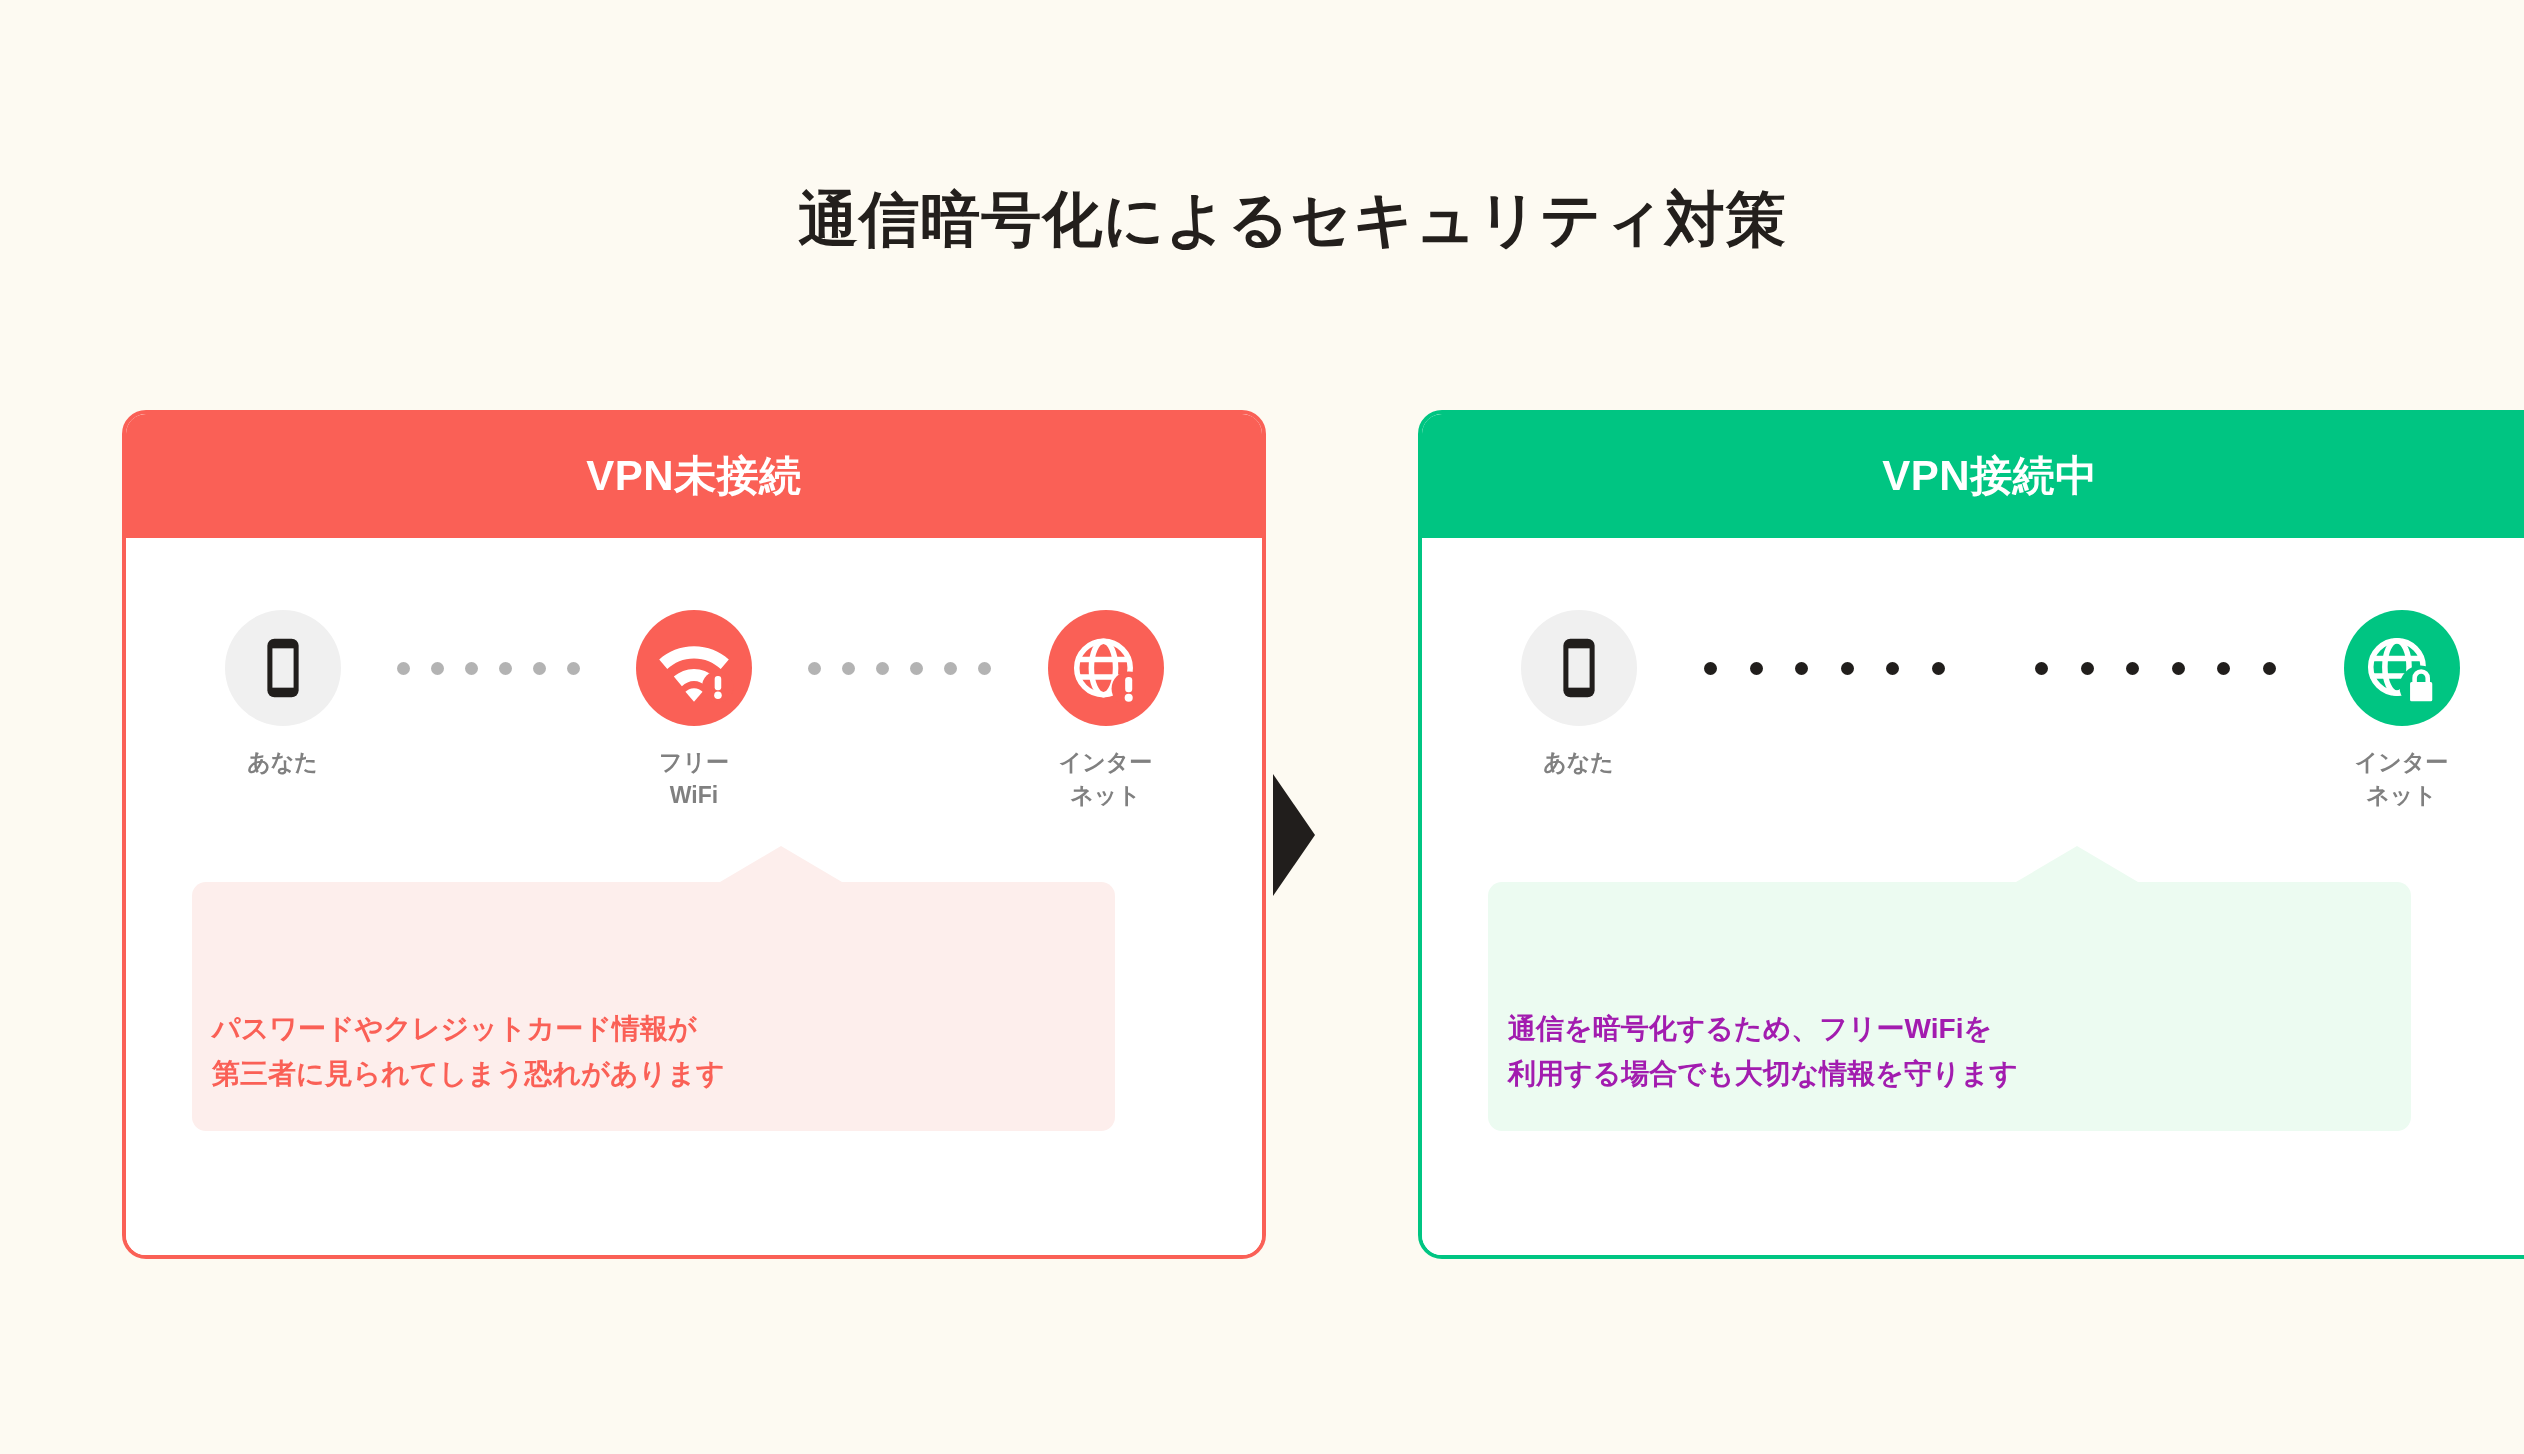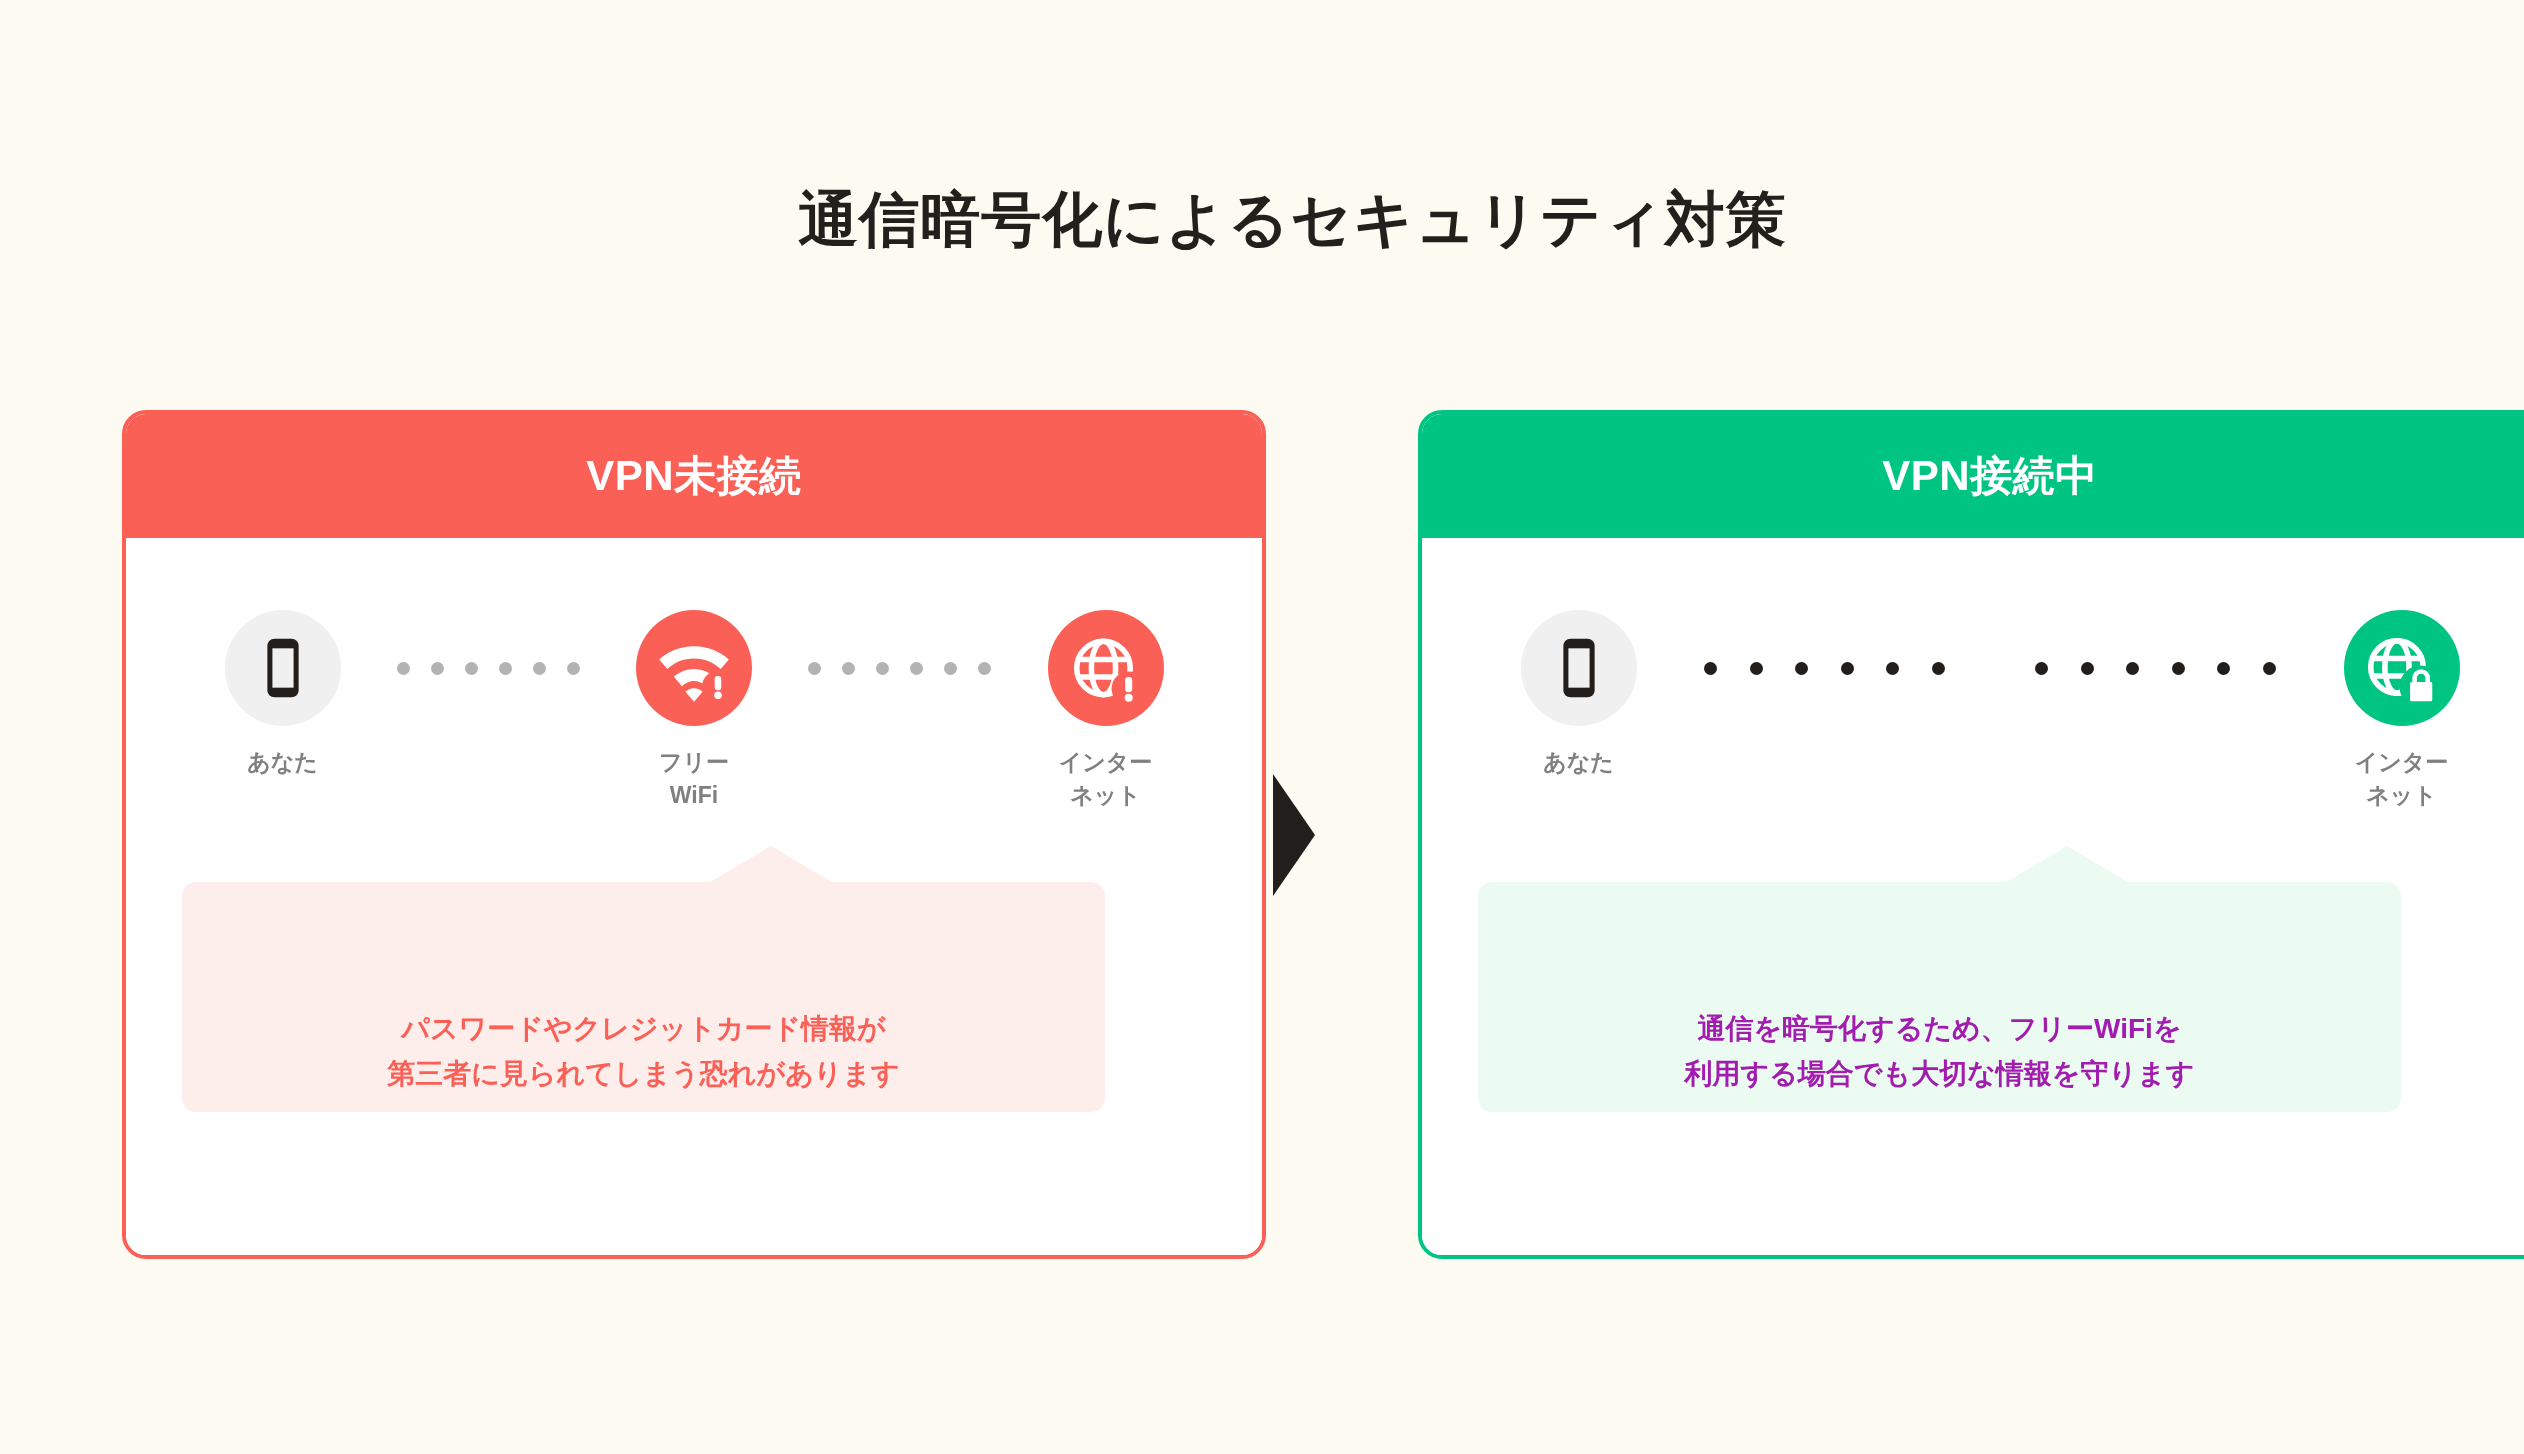--- a/index.html
+++ b/index.html
@@ -125,26 +125,25 @@
     height: 13px;
     border-radius: 50%;
     flex: 0 0 auto;
   }
   .connector.gray .dot { background: #B3B3B3; }
   .connector.dark .dot { background: #211E1C; }
 
   
   .callout {
     position: absolute;
-    left: 56px;
+    left: 66px;
     top: 344px;
     width: 923px;
     border-radius: 14px;
-    padding: 33px 20px 16px;
-    text-align: center;
+    padding: 33px 20px 35px;
     font-size: 28px;
     font-weight: 700;
     line-height: 1.62;
     white-space: pre-line;
   }
   .callout.danger { background: #FDEEEC; color: #FA6056; }
   .callout.safe   { background: #ECFBF1; color: #a21caf; }
 
   .callout-tail {
     position: absolute;

